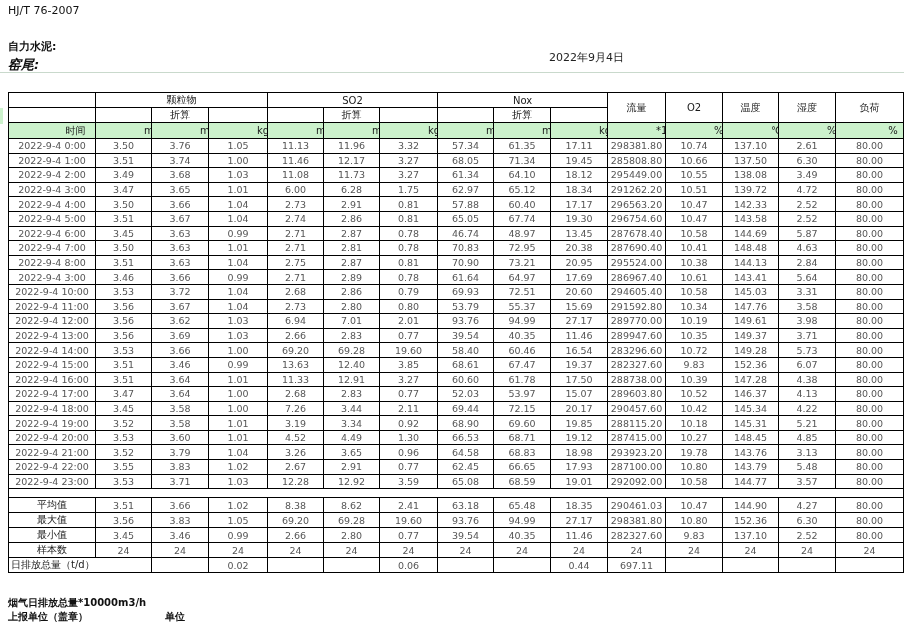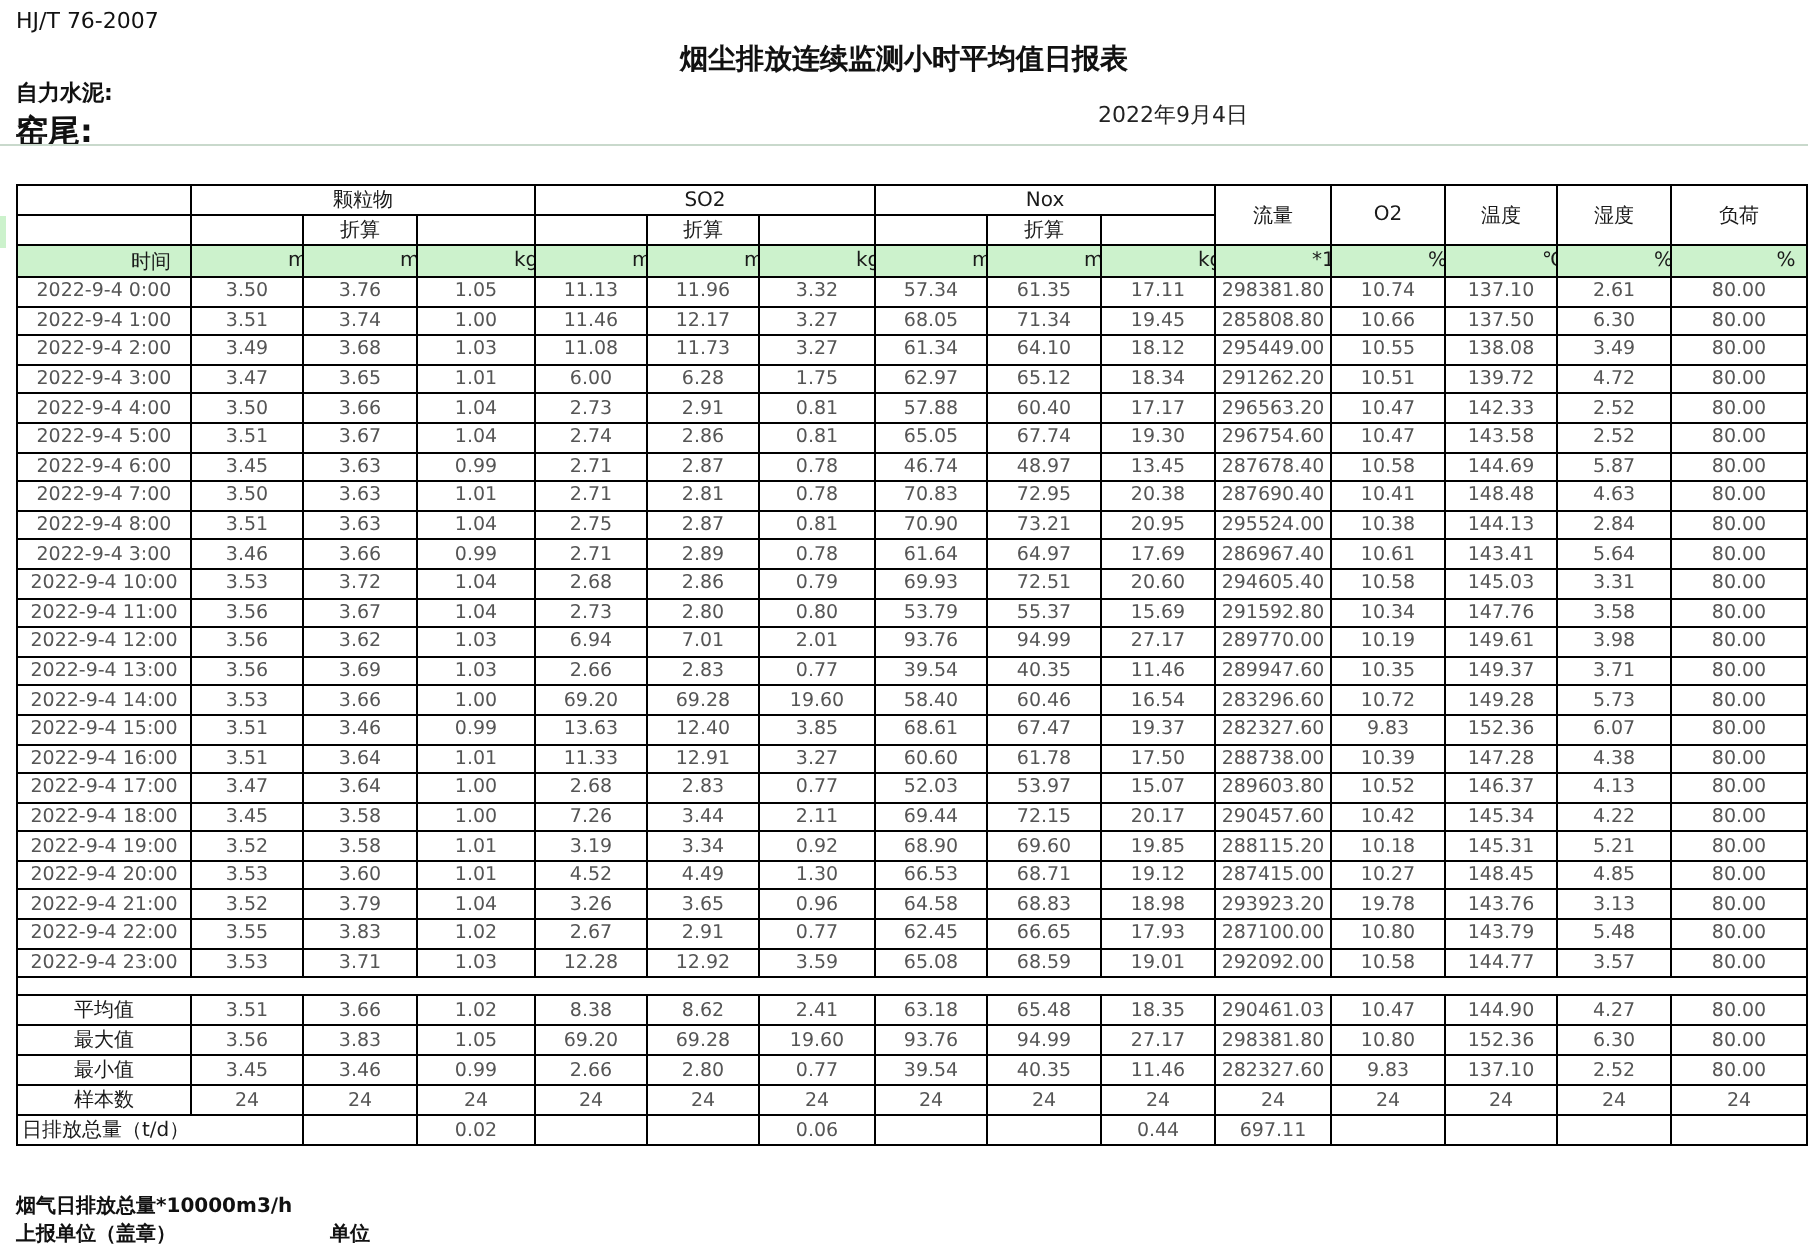--- a/index.html
+++ b/index.html
@@ -5,21 +5,21 @@
   * { margin:0; padding:0; box-sizing:border-box; }
   html,body { background:#fff; }
   .page {
     position:relative; width:904px; height:625px; background:#ffffff;
     font-family:"DejaVu Sans", sans-serif; overflow:hidden;
   }
   .std { position:absolute; left:8px; top:4px; font-size:11px; font-weight:normal; color:#111; }
   .title { position:absolute; left:0; top:21px; width:904px; text-align:center; font-size:14px; font-weight:bold; color:#111; }
   .company { position:absolute; left:8px; top:39px; font-size:11px; font-weight:bold; color:#111; }
   .rdate { position:absolute; left:549px; top:50px; font-size:11px; color:#222;text-align:center; }
-  .stack { position:absolute; left:8px; top:56px; font-size:16px; font-weight:bold; color:#111; }
+  .stack { position:absolute; left:8px; top:56px; font-size:13px; font-weight:bold; color:#111;font-style:italic; }
   .divider { position:absolute; left:0; top:72px; width:904px; height:1px; background:var(--divider,#c9d9cc); }
   .sliver { position:absolute; left:0; top:108px; width:3px; height:16px; background:var(--green,#ccf2cc); }
 
   table.report {
     position:absolute; left:8px; top:92px;
     border-collapse:collapse; table-layout:fixed; width:895px;
     font-size:9.5px; color:#555;
   }
   table.report td {
     border:1px solid #000; text-align:center; vertical-align:middle;
@@ -36,21 +36,20 @@
   tr.total td.lbl { text-align:left; padding-left:2px;margin-left:48px; }
   .foot1 { position:absolute; left:8px; top:596px; font-size:10px; font-weight:bold; color:#111; }
   .foot2 { position:absolute; left:8px; top:610px; font-size:10px; font-weight:bold; color:#111; }
   .foot3 { position:absolute; left:165px; top:610px; font-size:10px; font-weight:bold; color:#111; }
 </style>
 </head>
 <body>
 
 <div class="page">
   <div class="std">HJ/T 76-2007</div>
-  <div class="title">烟尘排放连续监测小时平均值日报表</div>
   <div class="company">自力水泥:</div>
   <div class="rdate">2022年9月4日</div>
   <div class="stack">窑尾:</div>
   <div class="divider"></div>
   <div class="sliver"></div>
 
   <table class="report">
     <colgroup>
       <col style="width:87px">
         <col style="width:56px">

